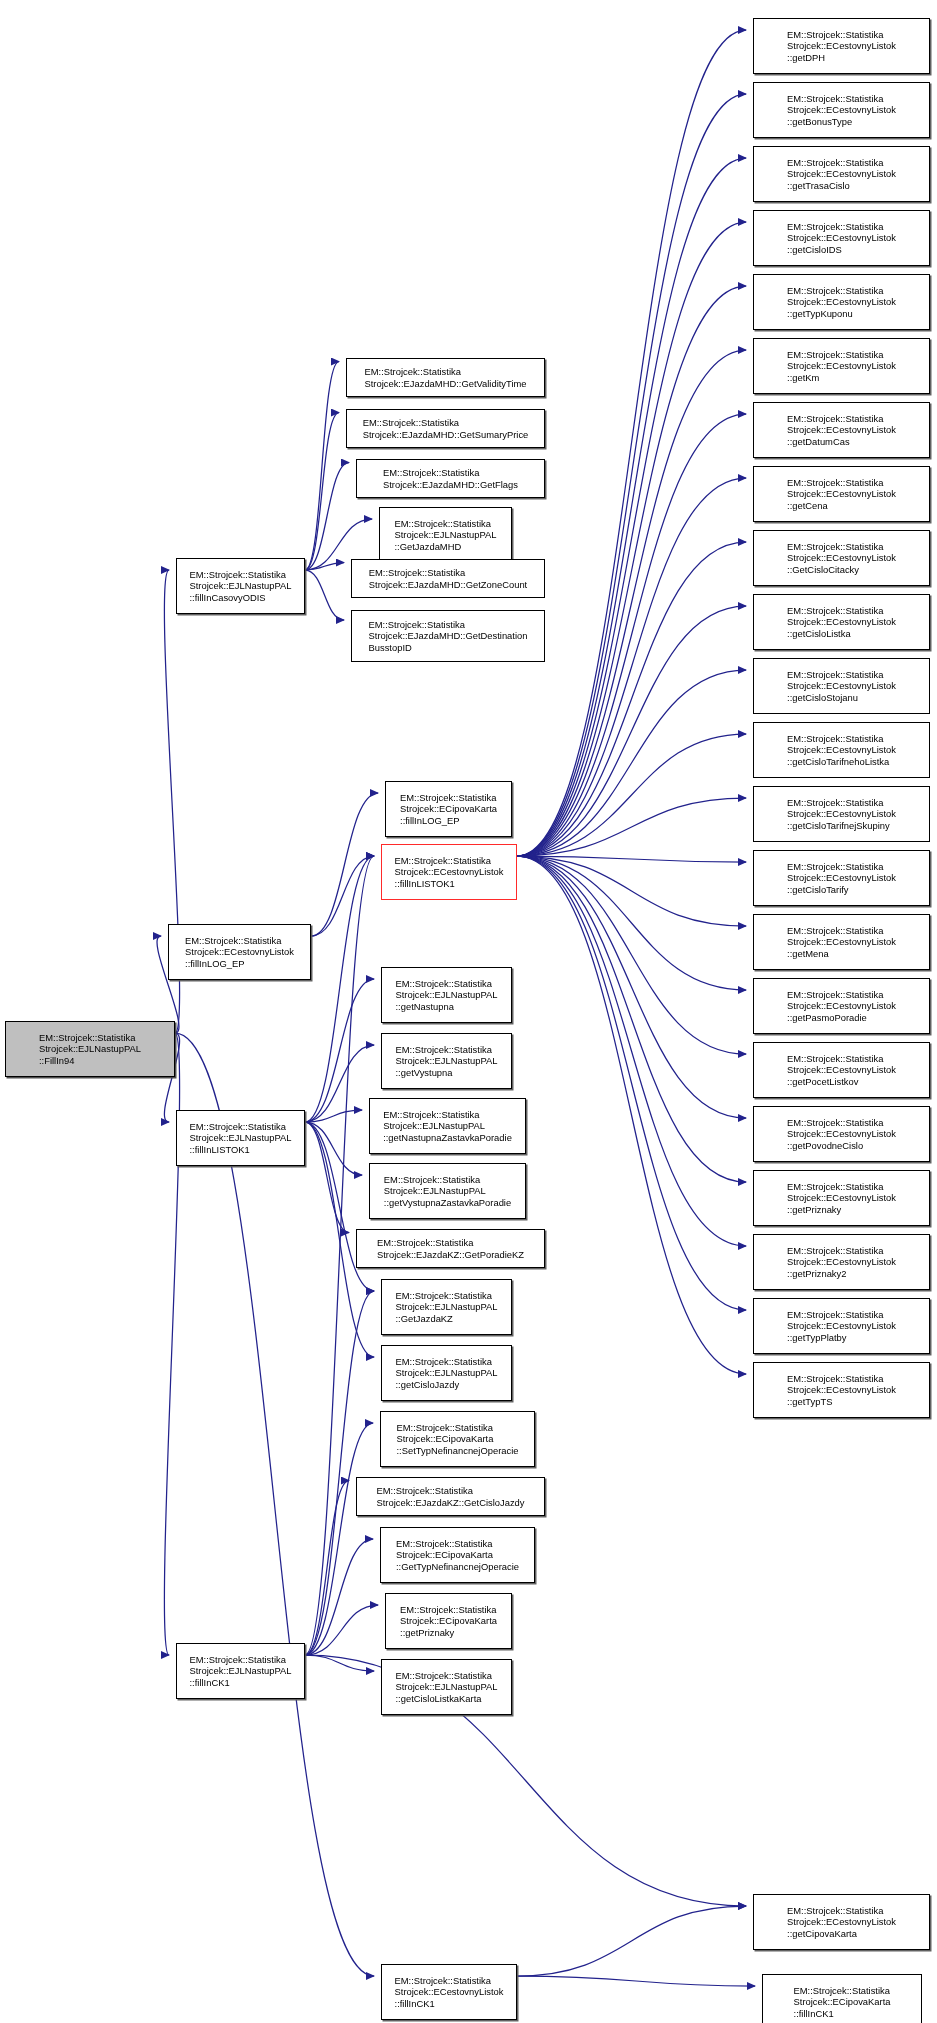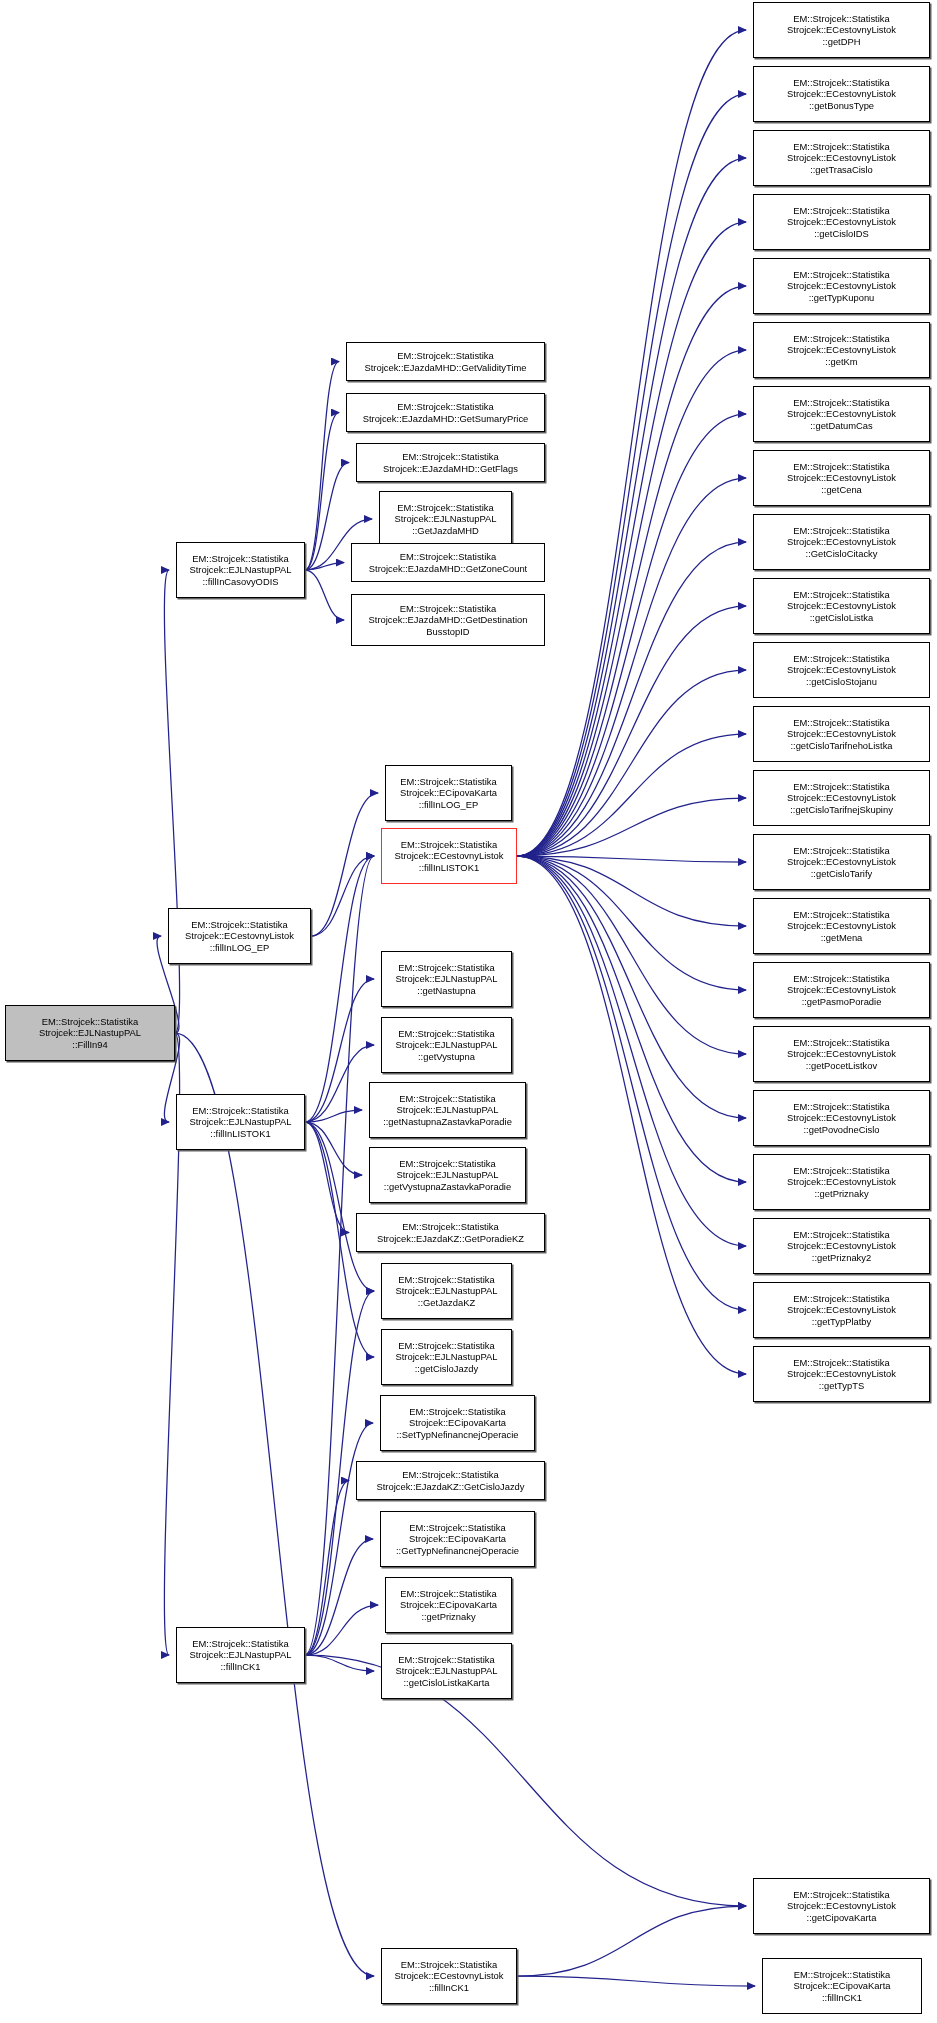--- a/index.html
+++ b/index.html
@@ -1,22 +1,22 @@
 <!DOCTYPE html>
 <html><head>
 <meta charset="utf-8">
 <style>
   html,body{margin:0;padding:0;background:#ffffff;}
   body{font-family:"Liberation Sans", sans-serif;}
   #canvas{position:relative;width:937px;height:2023px;background:#fff;overflow:hidden;}
   #edges{position:absolute;left:0;top:0;width:937px;height:2023px;}
   .node{position:absolute;box-sizing:border-box;background:#ffffff;border:1px solid #000000;
-        display:flex;align-items:center;justify-content:center;text-align:center;
+        display:flex;align-items:center;justify-content:center;text-align:left;
         font-size:9.4px;line-height:11.6px;color:#000;letter-spacing:0px;
-        box-shadow:1.5px 1.5px 0 rgba(90,90,90,0.95);}
+        box-shadow:1.5px 1.5px 0 rgba(90,90,90,0.95);margin-top:16px;}
   .node span{display:block;white-space:pre-line;padding:0 2px;}
   .node.root{background:#bfbfbf;border:1px solid #000;box-shadow:1.5px 1.5px 0 rgba(70,70,70,0.95);}
   .node.current{border:1px solid #ff2a2a;box-shadow:none;}
   .node.plain{box-shadow:none;}
 </style>
 </head>
 <body>
 
 <div id="canvas">
   <svg id="edges" viewBox="0 0 937 2023">

